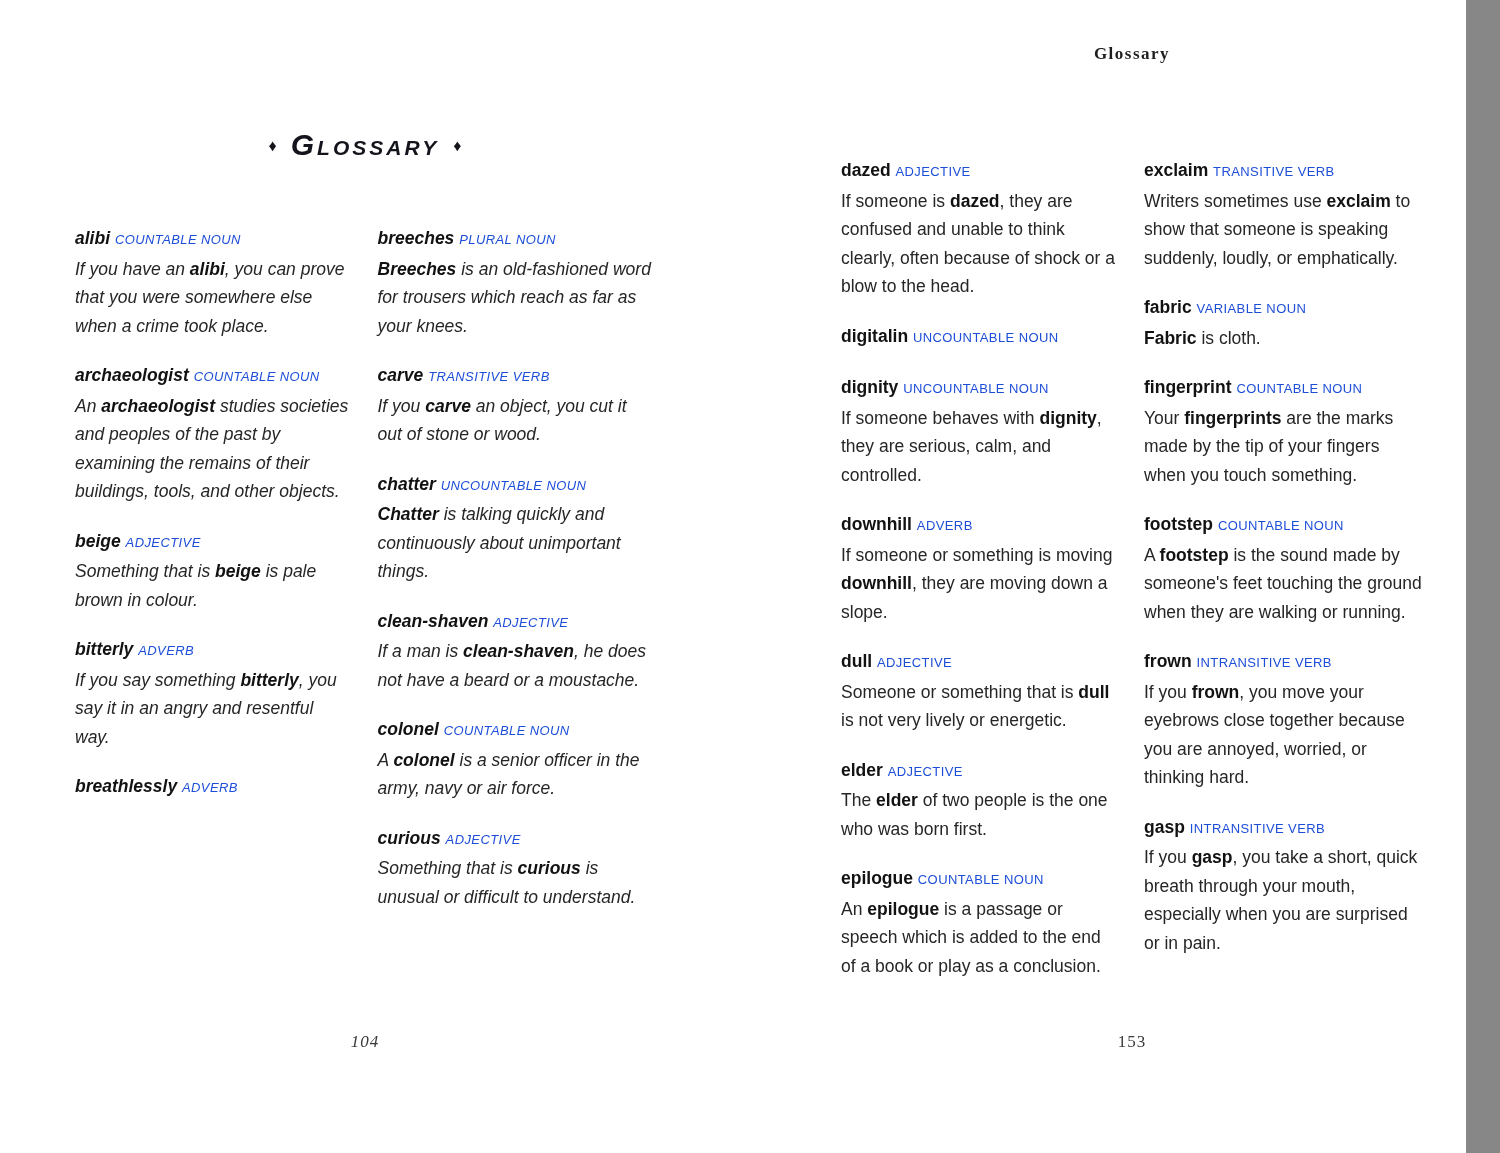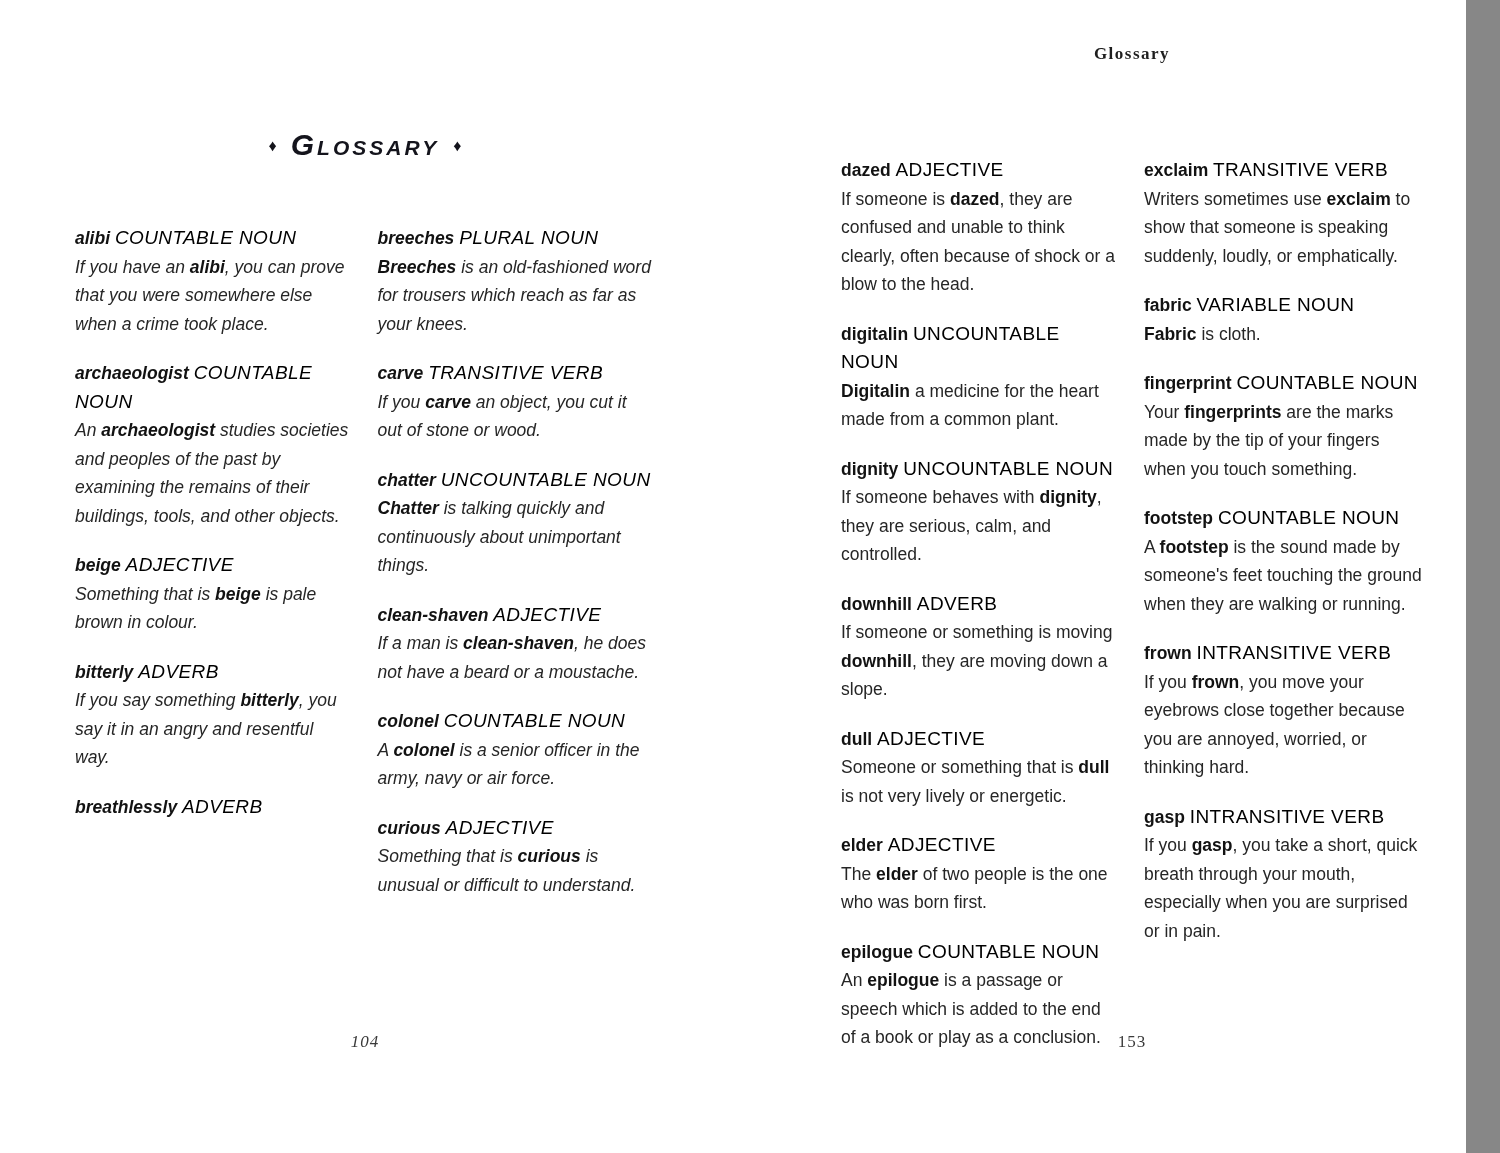--- a/index.html
+++ b/index.html
@@ -45,22 +45,22 @@
   .page-right .columns { margin-top: 92px; }
   .col { width: 278px; }
 
   .entry { margin-bottom: 21px; }
   .entry .headline { font-size: 17.5px; line-height: 28.5px; }
   .entry .word {
     font-weight: bold;
     color: #121212;
   }
   .entry .pos {
-    font-size: 19px;
-    color: #000000;
+    font-size: 13px;
+    color: #1d4ed8;
     letter-spacing: 0.4px;
   }
   .entry .definition {
     font-size: 17.5px;
     line-height: 28.5px;
     color: #262626;
   }
   .entry .definition b { color: #121212; }
 
   .page-number {
@@ -144,21 +144,20 @@
   <div class="running-header">Glossary</div>
   <div class="columns">
     <div class="col">
   <div class="entry">
     <div class="headline"><span class="word">dazed</span> <span class="pos">ADJECTIVE</span></div>
     <div class="definition"><span>If someone is </span><b>dazed</b><span>, they are confused and unable to think clearly, often because of shock or a blow to the head.</span></div>
   </div>
 
   <div class="entry">
     <div class="headline"><span class="word">digitalin</span> <span class="pos">UNCOUNTABLE NOUN</span></div>
-    <div class="definition"><b>Digitalin</b><span> a medicine for the heart made from a common plant.</span></div>
   </div>
 
   <div class="entry">
     <div class="headline"><span class="word">dignity</span> <span class="pos">UNCOUNTABLE NOUN</span></div>
     <div class="definition"><span>If someone behaves with </span><b>dignity</b><span>, they are serious, calm, and controlled.</span></div>
   </div>
 
   <div class="entry">
     <div class="headline"><span class="word">downhill</span> <span class="pos">ADVERB</span></div>
     <div class="definition"><span>If someone or something is moving </span><b>downhill</b><span>, they are moving down a slope.</span></div>

